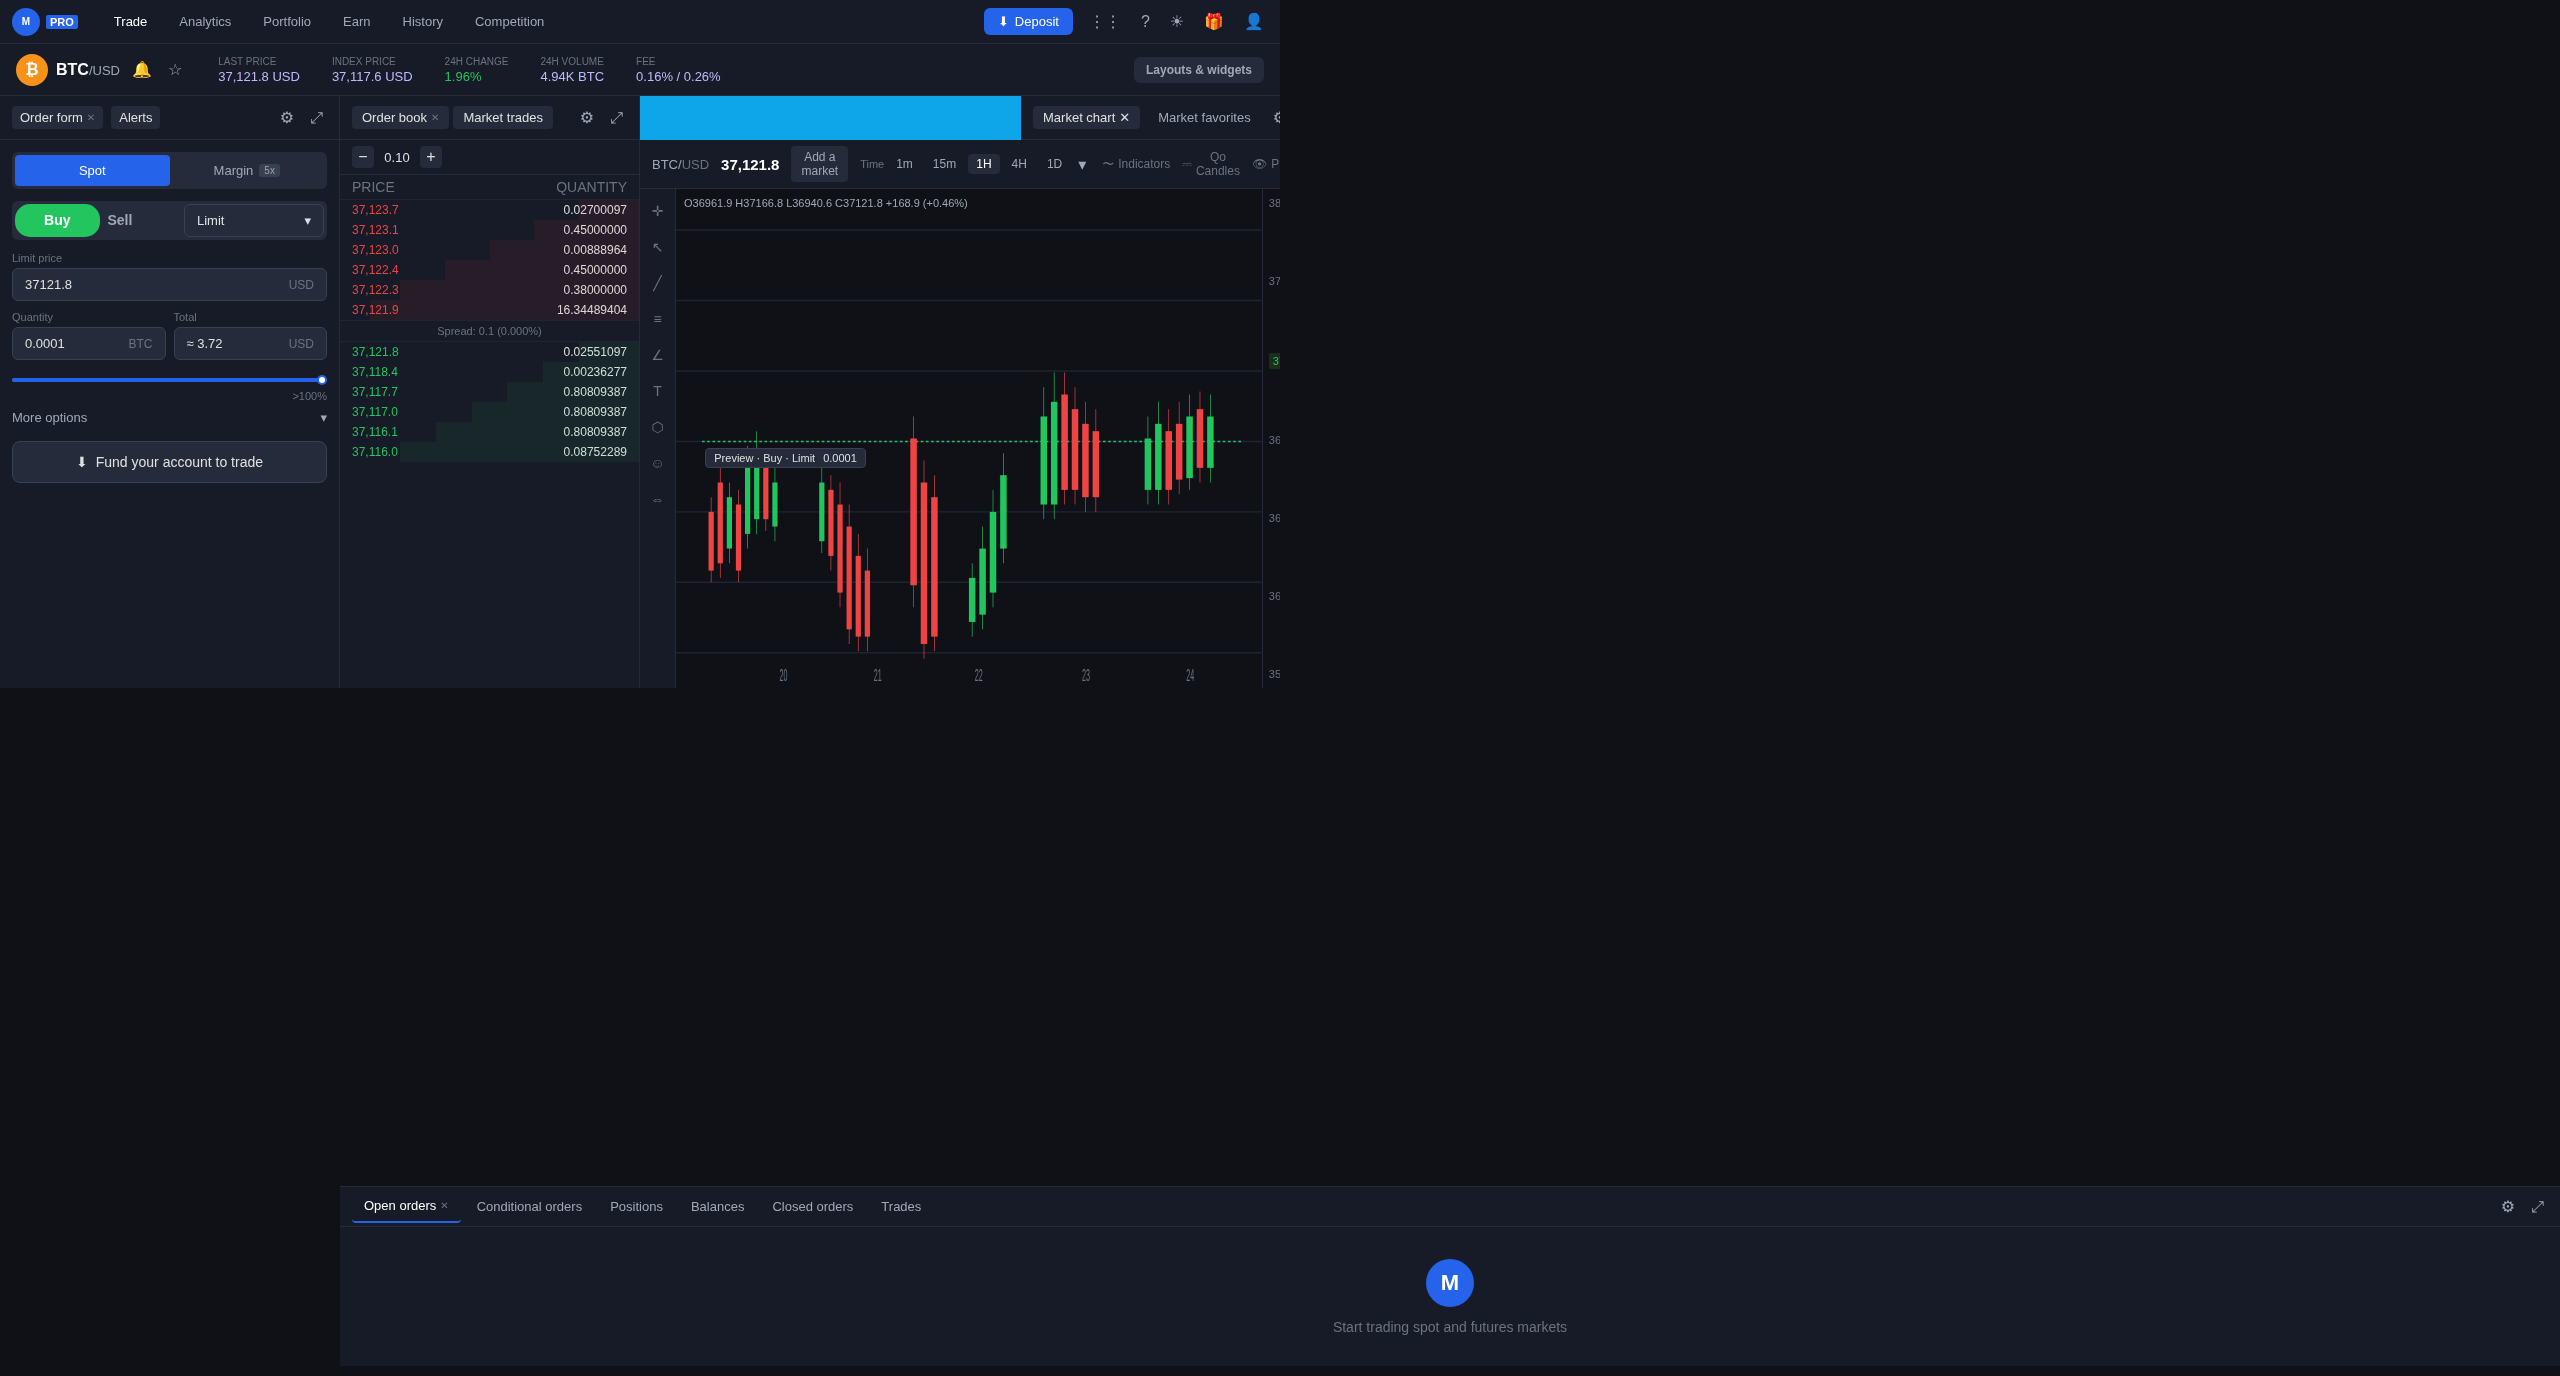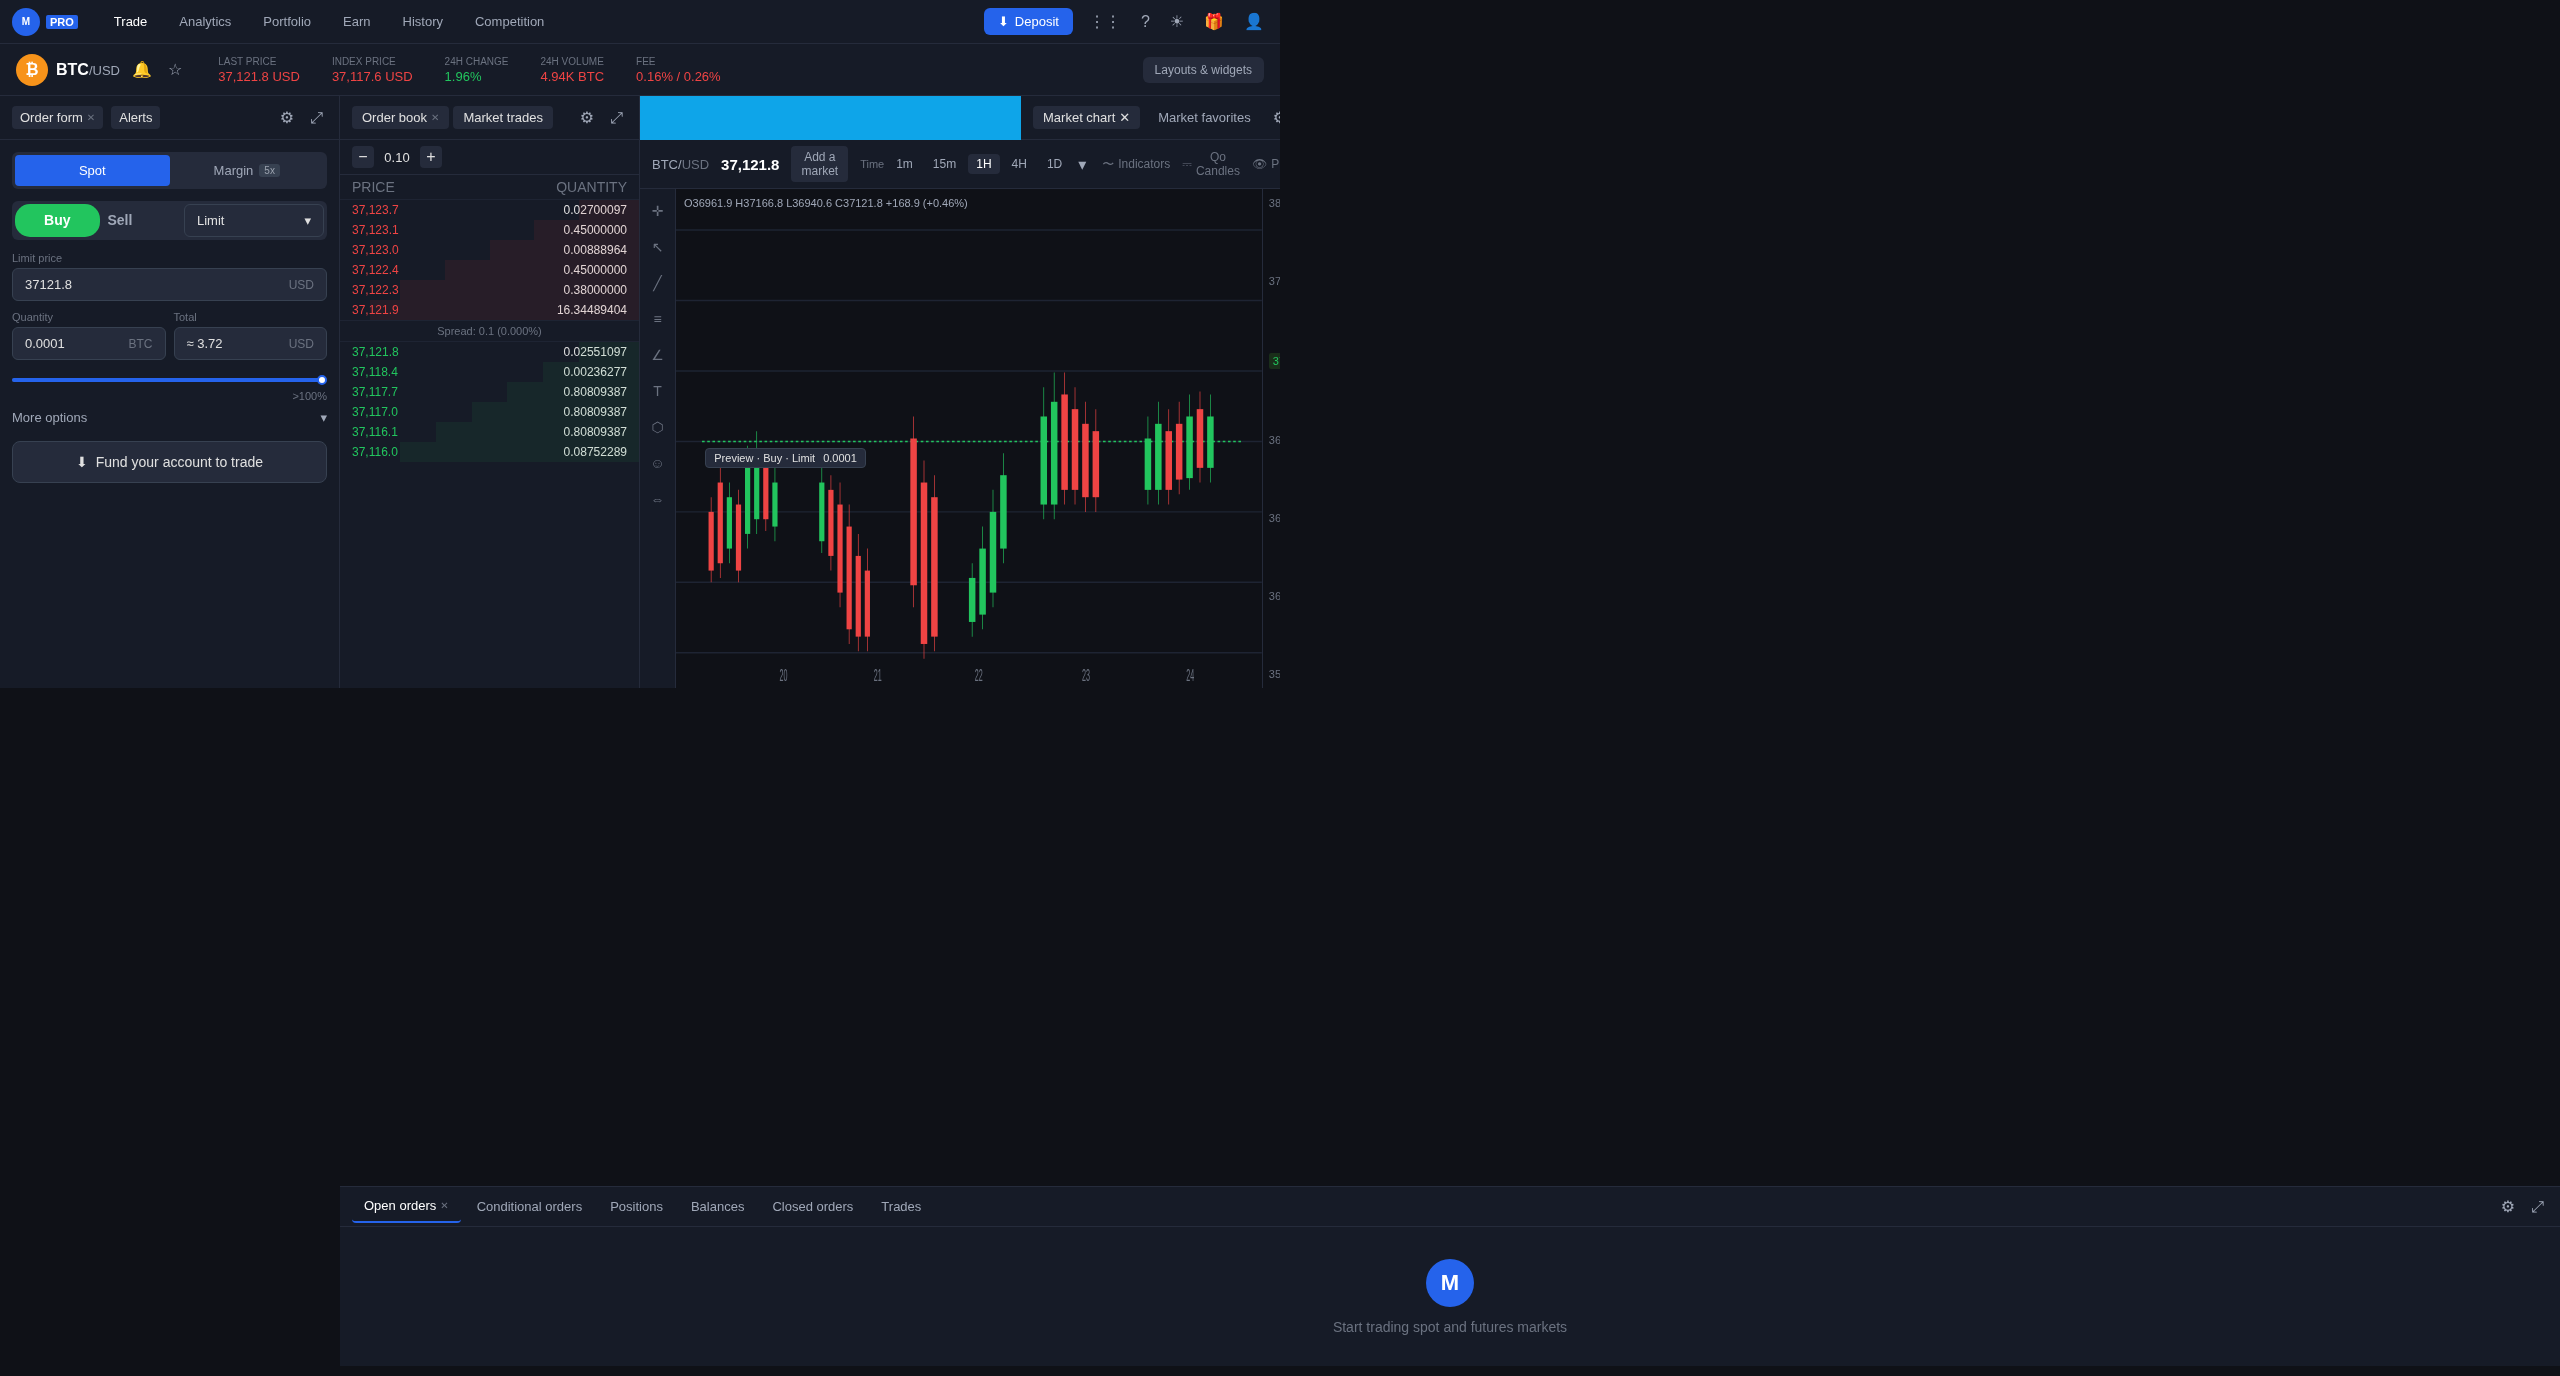--- a/index.html
+++ b/index.html
@@ -126,33 +126,34 @@
       flex-direction: column;
       gap: 2px;
     }
     .ticker-label {
       font-size: 10px;
       color: #6b7280;
       text-transform: uppercase;
     }
     .ticker-value {
       font-size: 13px;
-      color: #ef4444;
+      color: #c4b5fd;
       font-weight: 500;
     }
     .ticker-value.green { color: #22c55e; }
     .layouts-btn {
       margin-left: auto;
       background: #252b3b;
       color: #a0a8b8;
       border: none;
       padding: 6px 12px;
       border-radius: 6px;
       cursor: pointer;
       font-size: 12px;
+      font-weight: bold;
     }
     
     .main-layout {
       display: flex;
       height: calc(688px - 96px);
     }
     
     .left-panel {
       width: 340px;
       min-width: 340px;

